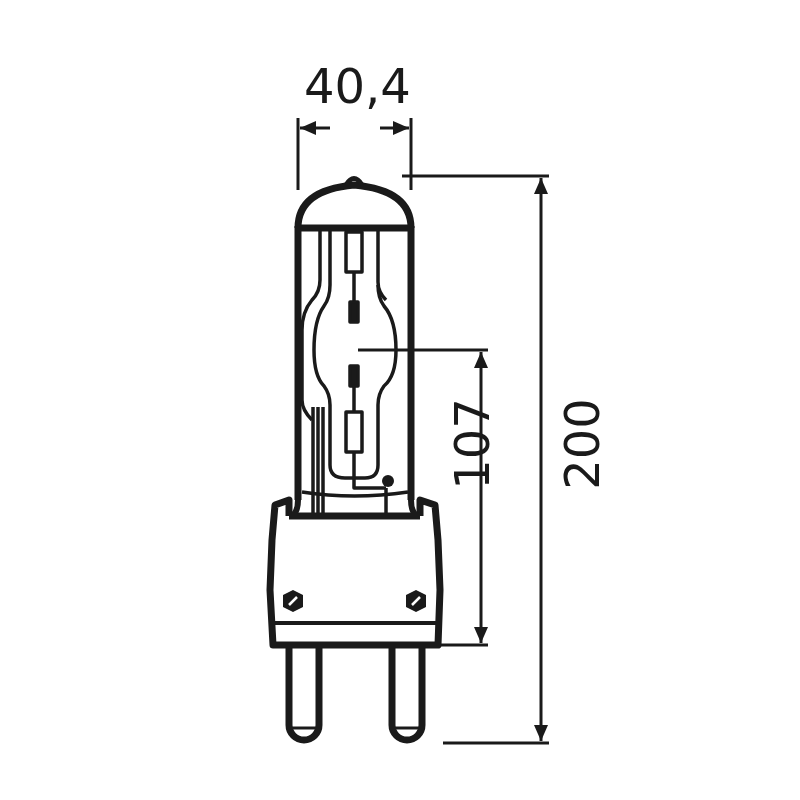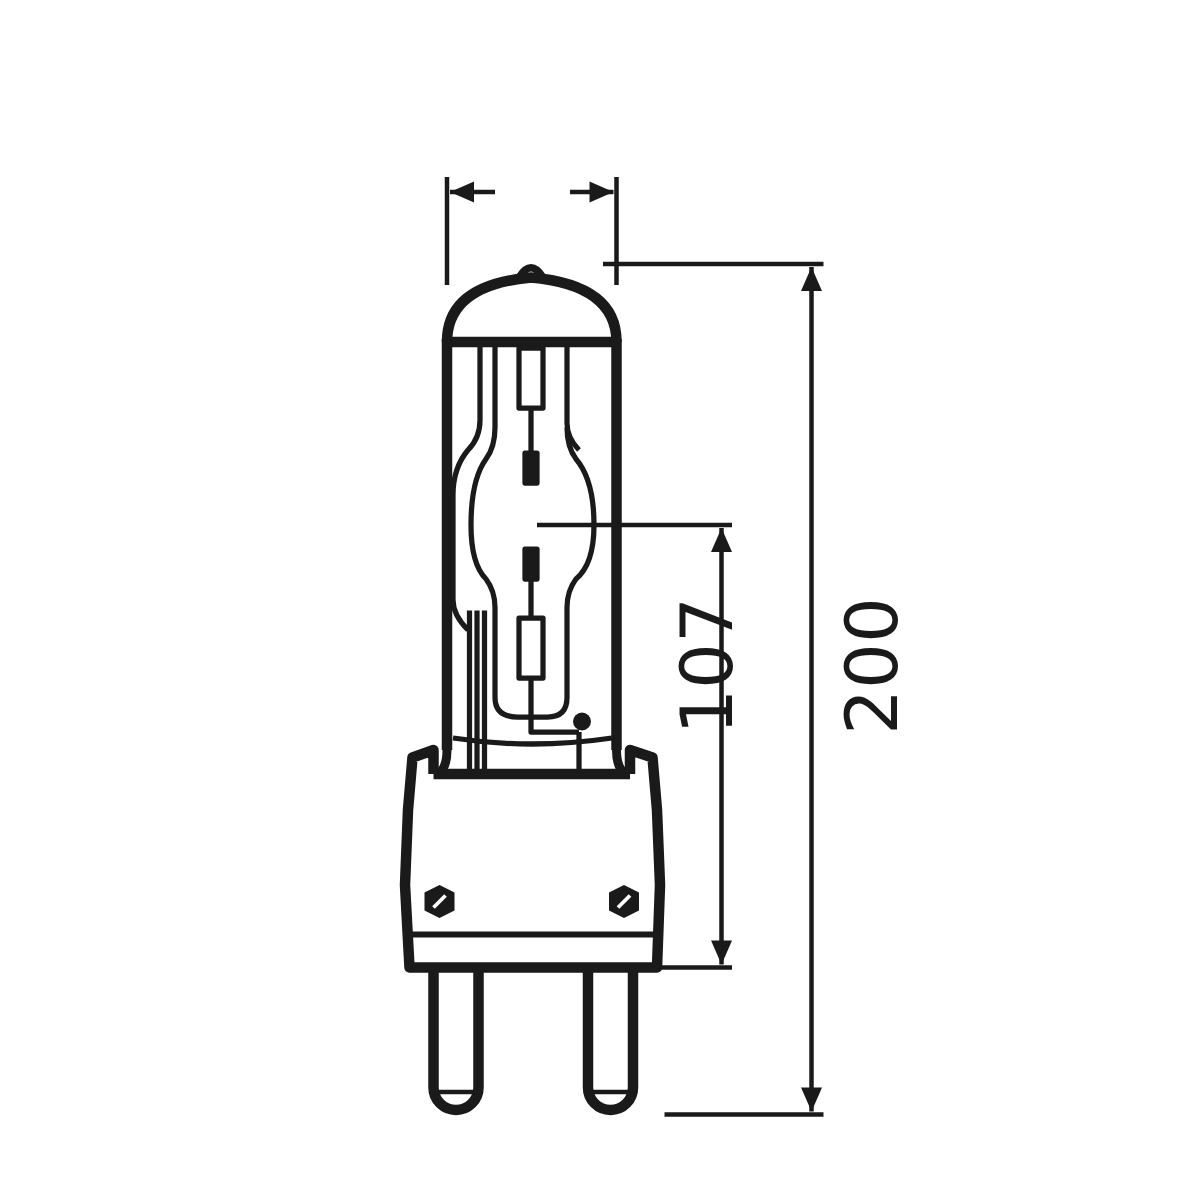--- a/index.html
+++ b/index.html
@@ -92,15 +92,16 @@
 
     <g stroke-width="3">
       <line x1="402" y1="176" x2="549" y2="176"></line>
       <line x1="443" y1="743" x2="549" y2="743"></line>
       <line x1="541" y1="178" x2="541" y2="741"></line>
       <polygon points="541,178 534,194 548,194" fill="#1a1a1a" stroke="none"></polygon>
       <polygon points="541,741 534,725 548,725" fill="#1a1a1a" stroke="none"></polygon>
     </g>
   </svg>
 
+  <div class="lbl dim-width">40,4</div>
   <div class="lbl dim-v dim-107">107</div>
   <div class="lbl dim-v dim-200">200</div>
 </div>
 
 </body></html>

